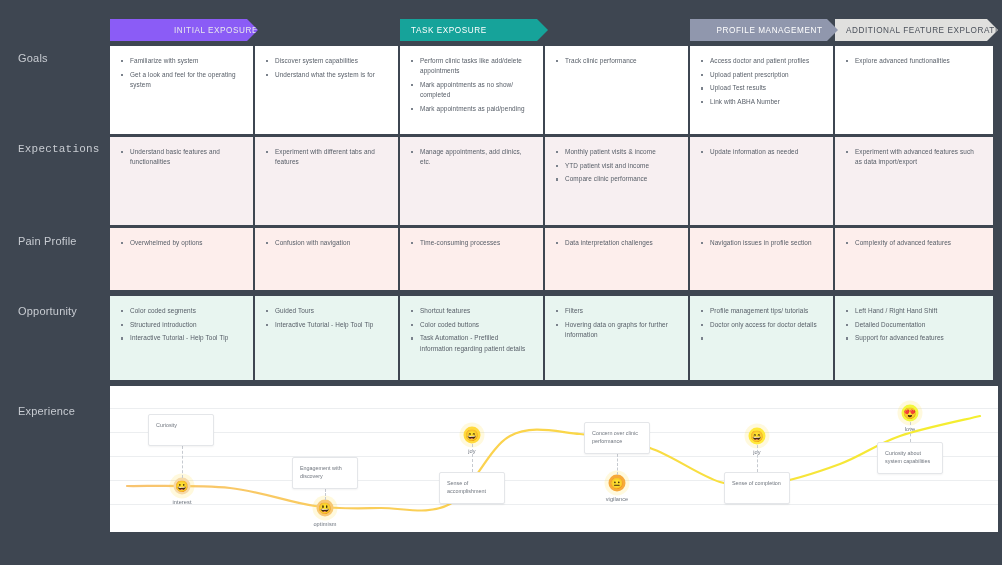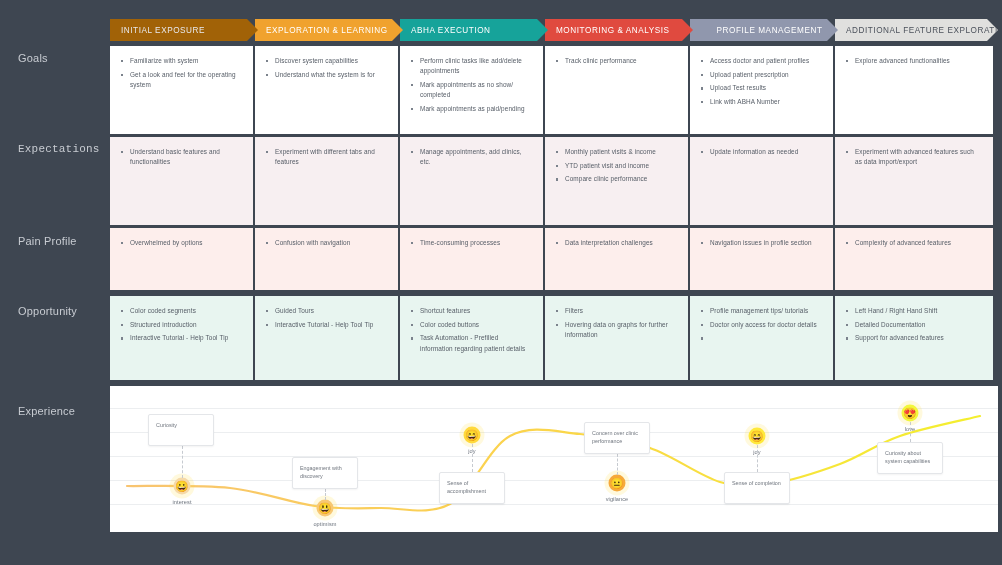--- a/index.html
+++ b/index.html
@@ -83,31 +83,25 @@
 
   <div id="rowlabels">
       <div class="rowlabel" style="top: 52px;">Goals</div>
       <div class="rowlabel" style="top: 143px; font-family: Liberation Mono, monospace;">Expectations</div>
       <div class="rowlabel" style="top: 235px;">Pain Profile</div>
       <div class="rowlabel" style="top: 305px;">Opportunity</div>
       <div class="rowlabel" style="top: 393px; margin-top: 12px;">Experience</div>
     </div>
 
   <div class="phases" id="phases">
-      <div class="phase first" style="left: 0px; width: 148px; background: #a16207; z-index: 10;">
+      <div class="phase first" style="left: 0px; width: 148px; background: #8b5cf6; z-index: 10; justify-content: flex-end;">
         <span class="phase-label" style="color: rgb(232, 233, 237);">INITIAL EXPOSURE</span>
       </div>
-      <div class="phase" style="left: 145px; width: 148px; background: rgb(240, 162, 46); z-index: 9;">
-        <span class="phase-label" style="color: rgb(255, 255, 255);">EXPLORATION &amp; LEARNING</span>
-      </div>
       <div class="phase" style="left: 290px; width: 148px; background: rgb(22, 163, 154); z-index: 8;">
-        <span class="phase-label" style="color: rgb(255, 255, 255);">ABHA EXECUTION</span>
-      </div>
-      <div class="phase" style="left: 435px; width: 148px; background: rgb(224, 74, 63); z-index: 7;">
-        <span class="phase-label" style="color: rgb(255, 255, 255);">MONITORING &amp; ANALYSIS</span>
+        <span class="phase-label" style="color: rgb(255, 255, 255);">TASK EXPOSURE</span>
       </div>
       <div class="phase" style="left: 580px; width: 148px; background: rgb(144, 151, 173); z-index: 6; justify-content: center;">
         <span class="phase-label" style="color: rgb(255, 255, 255);">PROFILE MANAGEMENT</span>
       </div>
       <div class="phase" style="left: 725px; width: 163px; background: rgb(224, 224, 222); z-index: 5;">
         <span class="phase-label" style="color: rgb(75, 81, 91);">ADDITIONAL FEATURE EXPLORATION</span>
       </div>
     </div>
 
   <div id="rows">

